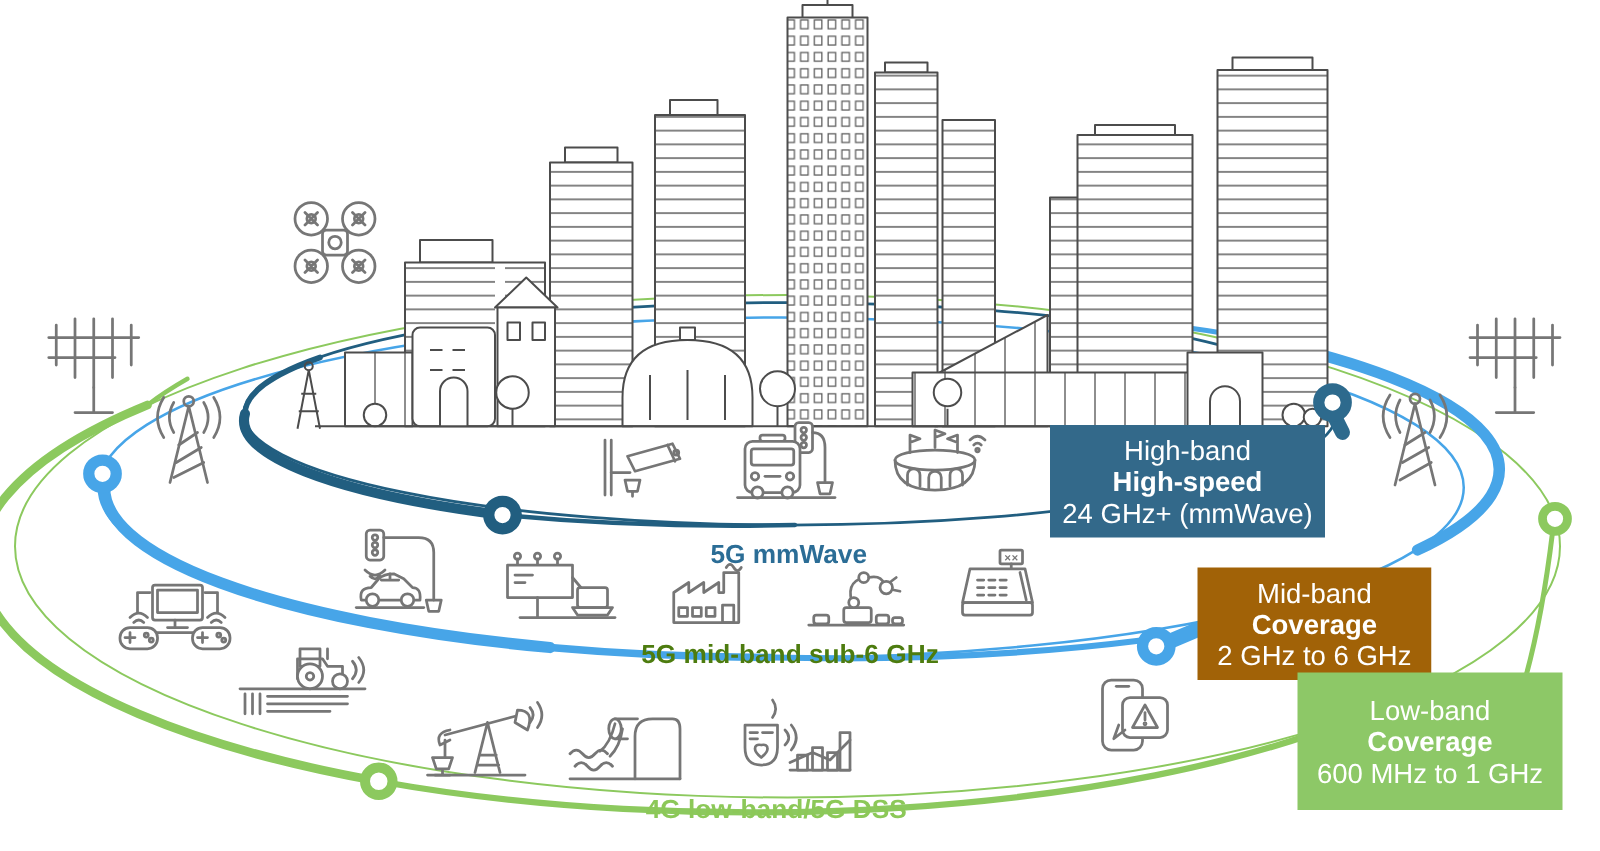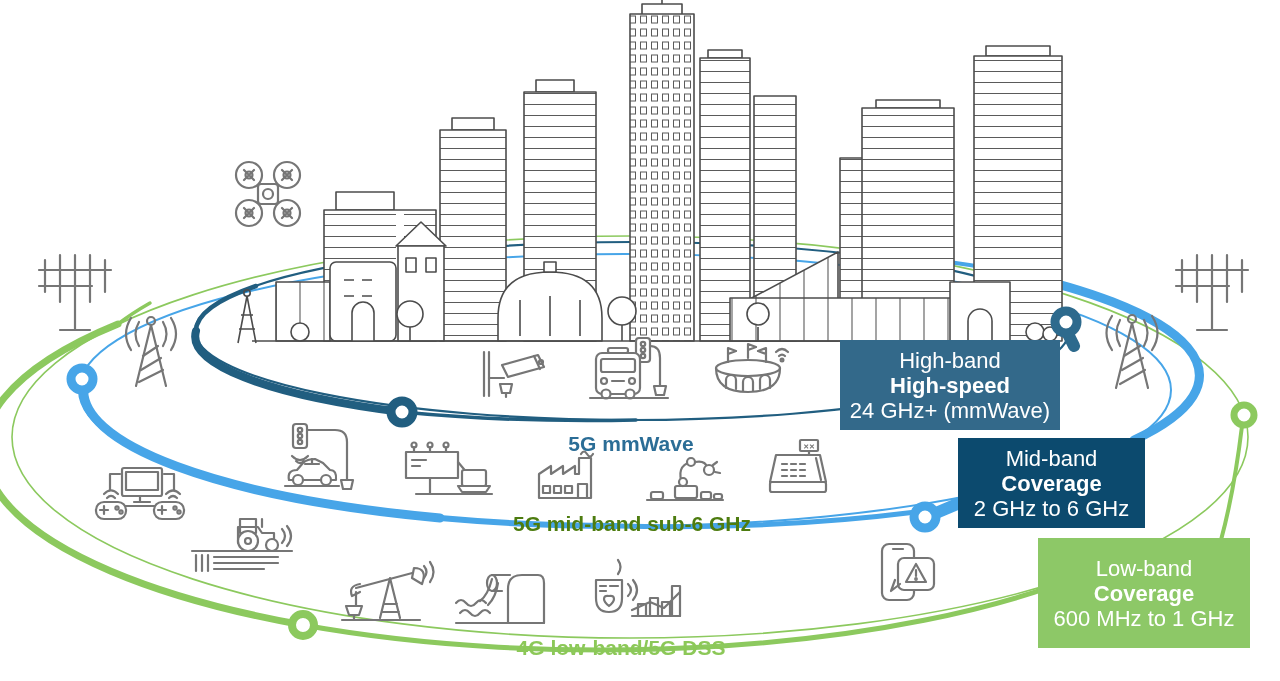--- a/index.html
+++ b/index.html
@@ -5,21 +5,21 @@
   html,body{margin:0;padding:0;background:#fff;font-family:"Liberation Sans",sans-serif;}
   .stage{position:relative;width:1280px;height:681px;background:#fff;overflow:hidden;}
   .layer{position:absolute;left:0;top:0;}
   .icon{position:absolute;}
   .icon svg{display:block;}
   .ic{stroke:#767676;fill:none;stroke-width:2.2;stroke-linecap:round;stroke-linejoin:round;}
   .band-box{position:absolute;display:flex;flex-direction:column;justify-content:center;align-items:center;
     color:#fff;text-align:center;line-height:25px;font-size:22px;}
   .band-box .l2{font-weight:bold;}
   .band-high{background:#33698a;}
-  .band-mid{background:#0c4a6e;}
+  .band-mid{background:#a16207;margin-top:16px;}
   .band-low{background:#8dc867;}
   .arc-label{position:absolute;transform:translateX(-50%);font-weight:bold;font-size:21px;white-space:nowrap;}
   .lbl-mmwave{color:#2b6d96;}
   .lbl-mid{color:#4d7c0f;}
   .lbl-low{color:#8cc858;}
 </style>
 </head>
 <body>
 
 <div class="stage">

